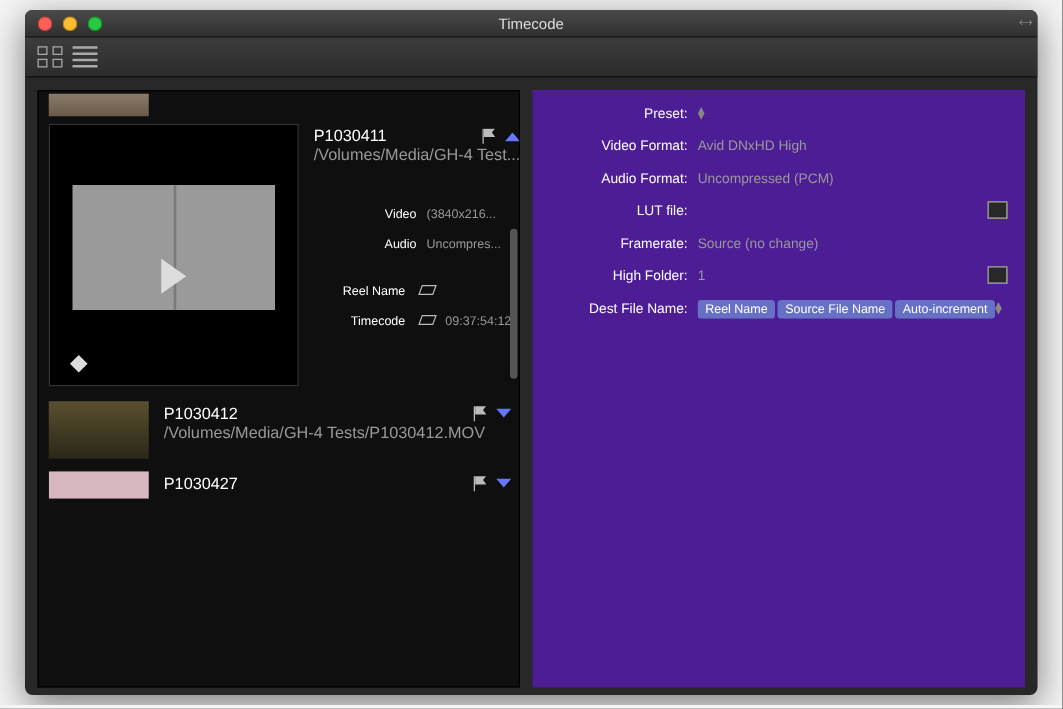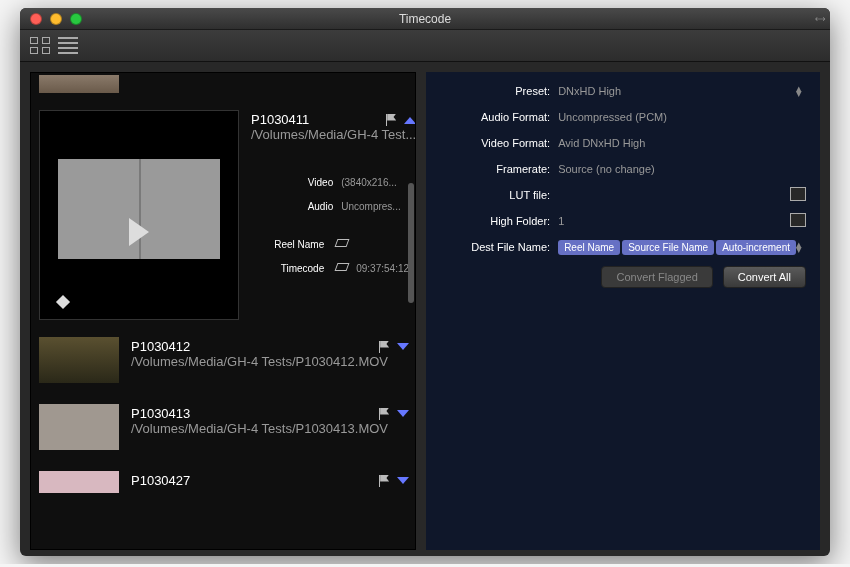--- a/index.html
+++ b/index.html
@@ -13,21 +13,21 @@
   .grip { margin-left: auto; margin-right: 6px; color: #999; font-size: 10px; transform: rotate(45deg); }
   .toolbar { height: 32px; background: linear-gradient(#3c3c3c,#2c2c2c); border-bottom: 1px solid #111; display: flex; align-items: center; padding: 0 10px; gap: 8px; }
   .viewbtn { width: 20px; height: 18px; display: flex; flex-direction: column; justify-content: space-between; cursor: pointer; }
   .viewbtn.grid { flex-direction: row; flex-wrap: wrap; gap: 2px; }
   .viewbtn.grid span { width: 8px; height: 7px; border: 1px solid #aaa; }
   .viewbtn.list span { height: 2px; background: #aaa; width: 100%; }
   .content { flex: 1; display: flex; gap: 10px; padding: 10px 10px 6px 10px; overflow: hidden; }
   .left { width: 415px; background: #0f0f0f; border: 1px solid #000; display: flex; flex-direction: column; overflow: hidden; position: relative;}
   .scroll { flex: 1; overflow: hidden; padding: 4px 0 4px 8px; position: relative;}
   .scrollbar { position: absolute; top: 110px; height: 120px; right: 1px; width: 6px; background: #555; border-radius: 3px; }
-  .clip-small { display: flex; gap: 12px; margin: 17px 0; align-items: flex-start; height: 50px;}
+  .clip-small { display: flex; gap: 12px; margin: 6px 0; align-items: flex-start; height: 50px;}
   .thumb-s { width: 80px; height: 46px; background: #333; flex-shrink: 0; }
   .clip-big { display: flex; gap: 12px; margin: 6px 0 12px 0; }
   .thumb-b { width: 200px; height: 210px; background: #000; position: relative; flex-shrink: 0; border: 1px solid #333;}
   .thumb-inner { position: absolute; top: 48px; left: 18px; right: 18px; bottom: 60px; background: #9a9a9a; }
   .thumb-inner:after { content:""; position:absolute; left:50%; top:0; bottom:0; width:2px; background:#7a7a7a;}
   .playtri { position: absolute; left: 50%; top: 58%; transform: translate(-50%,-50%); width: 0; height: 0; border-left: 20px solid #ddd; border-top: 14px solid transparent; border-bottom: 14px solid transparent; }
   .diamond { position: absolute; left: 18px; bottom: 12px; width: 10px; height: 10px; background: #ddd; transform: rotate(45deg); }
   .meta { flex: 1; color: #ccc; font-size: 11px; padding-top: 2px; padding-right: 6px; }
   .meta .name { color: #fff; font-size: 13px; }
   .meta .path { color: #999; font-size: 13px; white-space: nowrap; overflow: hidden; text-overflow: ellipsis; max-width: 180px;}
@@ -35,21 +35,21 @@
   .meta-row .lab { color: #fff; font-size: 10px; text-align: right; }
   .meta-row .val { color: #999; font-size: 10px; width: 75px; white-space: nowrap; overflow: hidden; text-overflow: ellipsis;}
   .header-row { display: flex; justify-content: space-between; align-items: center; }
   .flag { width: 12px; height: 12px; border-left: 1.5px solid #bbb; position: relative; }
   .flag:after { content:""; position:absolute; top:0; left:0; width:9px; height:7px; background: #bbb; clip-path: polygon(0 0,100% 0,70% 50%,100% 100%,0 100%);}
   .chev { width: 12px; height: 8px; margin-left: 6px; }
   .chev.up { border-left: 6px solid transparent; border-right: 6px solid transparent; border-bottom: 7px solid #6677ff; }
   .chev.dn { border-left: 6px solid transparent; border-right: 6px solid transparent; border-top: 7px solid #6677ff; }
   .icons { display:flex; align-items:center;}
   .tag { width:12px;height:8px;border:1px solid #bbb; transform: skewX(-20deg); margin-left:4px;}
-  .right { flex: 1; background: #0f172a; padding: 10px 14px 10px 6px; font-size: 11px; color: #888; }
+  .right { flex: 1; background: #4c1d95; padding: 10px 14px 10px 6px; font-size: 11px; color: #888; }
   .prow { display: flex; align-items: center; margin-bottom: 8px; height: 18px;}
   .plab { width: 118px; text-align: right; color: #fff; font-size: 11px; margin-right: 8px; }
   .pval { color: #999; flex: 1; }
   .updn { width: 10px; color: #888; font-size: 11px; line-height: 5px;}
   .copyicon { width: 14px; height: 12px; border: 1px solid #aaa; position: relative;}
   .copyicon:before { content:""; position:absolute; top:-3px; left:-3px; width:14px; height:12px; border:1px solid #aaa; background:#282828;}
   .tokens { display: flex; gap: 2px; flex: 1; overflow: hidden;}
   .token { background: #6670c4; color: #fff; font-size: 10px; padding: 2px 6px; border-radius: 3px; white-space: nowrap;}
   .btnrow { display: flex; gap: 10px; justify-content: flex-end; margin-top: 10px; }
   .btn { padding: 4px 14px; border-radius: 4px; font-size: 11px; cursor: pointer; }
@@ -143,33 +143,20 @@
               <span class="name">P1030412</span>
               <span class="icons">
                   <span class="flag"></span>
                   <span class="chev dn"></span>
                 </span>
             </div>
             <div class="path" style="max-width:280px">/Volumes/Media/GH-4 Tests/P1030412.MOV</div>
           </div>
         </div>
 
-        <div class="clip-small">
-          <div class="thumb-s th3"></div>
-          <div class="meta">
-            <div class="header-row">
-              <span class="name">P1030413</span>
-              <span class="icons">
-                  <span class="flag"></span>
-                  <span class="chev dn"></span>
-                </span>
-            </div>
-            <div class="path" style="max-width:280px">/Volumes/Media/GH-4 Tests/P1030413.MOV</div>
-          </div>
-        </div>
 
         <div class="clip-small" style="height:22px;overflow:hidden">
           <div class="thumb-s th4" style="height:22px"></div>
           <div class="meta">
             <div class="header-row">
               <span class="name">P1030427</span>
               <span class="icons">
                   <span class="flag"></span>
                   <span class="chev dn"></span>
                 </span>
@@ -177,53 +164,48 @@
           </div>
         </div>
 
         <div class="scrollbar"></div>
       </div>
     </div>
 
     <div class="right">
       <div class="prow">
         <div class="plab">Preset:</div>
-        <div class="pval">DNxHD High</div>
         <div class="updn">▴<br>▾</div>
+      </div>
+      <div class="prow">
+        <div class="plab">Video Format:</div>
+        <div class="pval">Avid DNxHD High</div>
       </div>
       <div class="prow">
         <div class="plab">Audio Format:</div>
         <div class="pval">Uncompressed (PCM)</div>
-      </div>
-      <div class="prow">
-        <div class="plab">Video Format:</div>
-        <div class="pval">Avid DNxHD High</div>
-      </div>
-      <div class="prow">
-        <div class="plab">Framerate:</div>
-        <div class="pval">Source (no change)</div>
       </div>
       <div class="prow">
         <div class="plab">LUT file:</div>
         <div class="pval"></div>
         <div class="copyicon"></div>
+      </div>
+      <div class="prow">
+        <div class="plab">Framerate:</div>
+        <div class="pval">Source (no change)</div>
       </div>
       <div class="prow">
         <div class="plab">High Folder:</div>
         <div class="pval">1</div>
         <div class="copyicon"></div>
       </div>
       <div class="prow">
         <div class="plab">Dest File Name:</div>
         <div class="tokens">
           <span class="token">Reel Name</span>
           <span class="token">Source File Name</span>
           <span class="token">Auto-increment</span>
         </div>
         <div class="updn">▴<br>▾</div>
       </div>
-      <div class="btnrow">
-        <div class="btn sec">Convert Flagged</div>
-        <div class="btn pri">Convert All</div>
-      </div>
     </div>
   </div>
 </div>
 
 </body></html>

